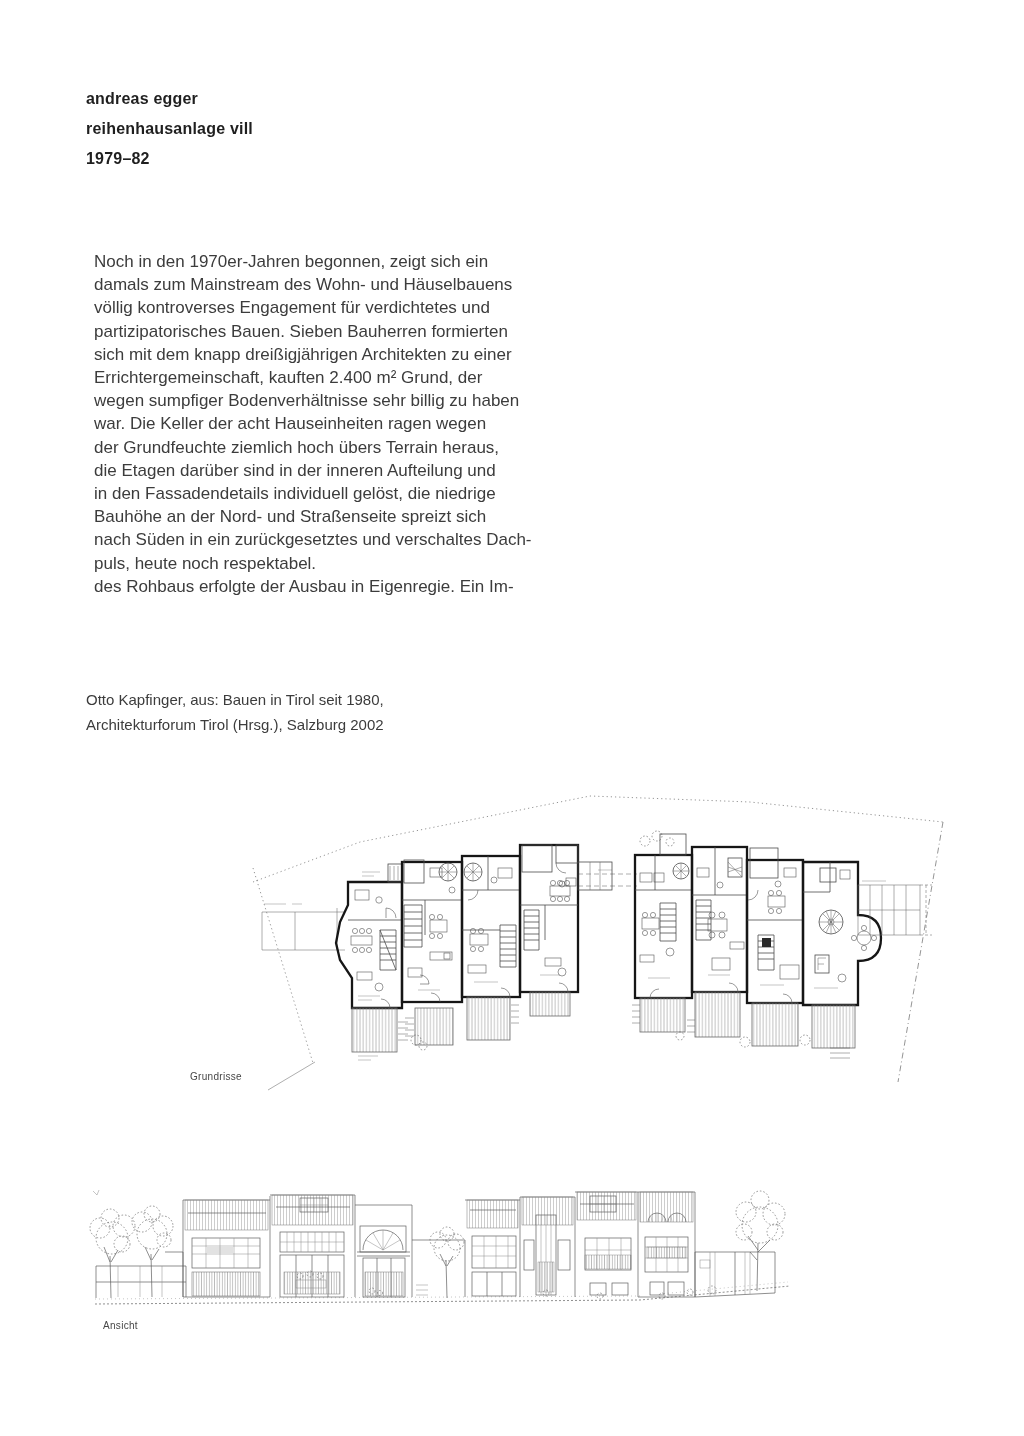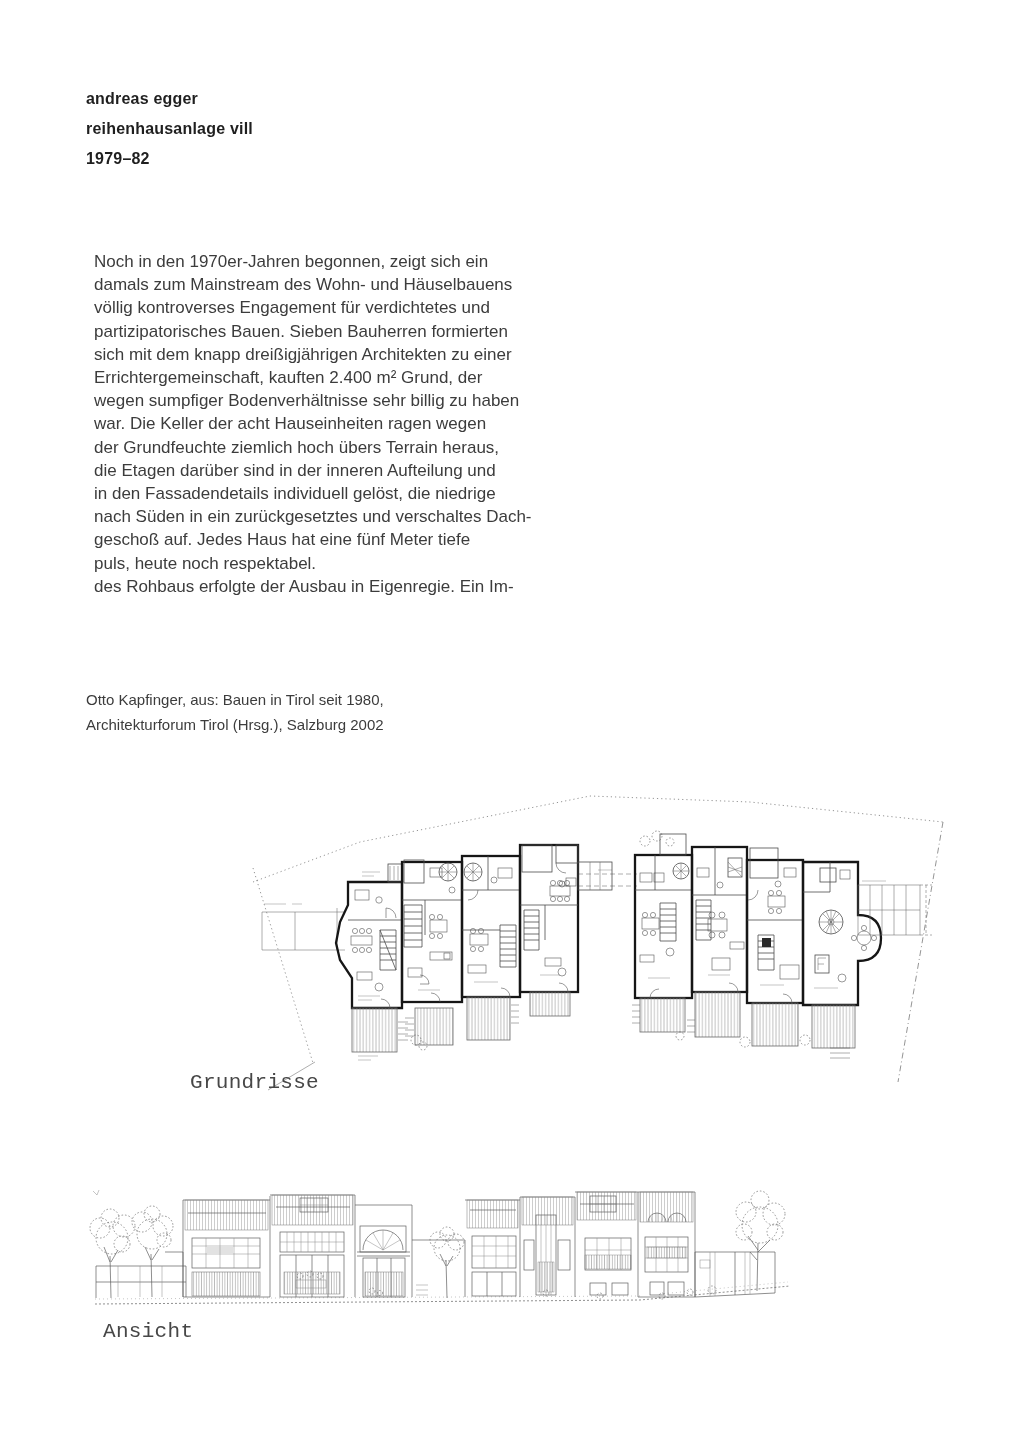--- a/index.html
+++ b/index.html
@@ -13,21 +13,21 @@
   }
   .body-block{
     position:absolute;left:86px;top:250px;color:#3c3c3c;
     font-size:17px;line-height:23.2px;white-space:nowrap;margin-left:8px;
   }
   .citation-block{
     position:absolute;left:86px;top:688px;color:#3c3c3c;
     font-size:15px;line-height:24.5px;white-space:nowrap;
   }
   .fig-label{
-    position:absolute;color:#474747;font-size:21px;letter-spacing:.3px;font-family:Liberation Mono, monospace;
+    position:absolute;color:#474747;font-size:10px;letter-spacing:.3px;
   }
   .fig-label.plan{left:190px;top:1071px;}
   .fig-label.elev{left:103px;top:1320px;}
   svg{position:absolute;display:block;}
   svg.plan{left:250px;top:780px;}
   svg.elev{left:85px;top:1180px;}
   .wall{fill:none;stroke:#161616;stroke-width:2.3;}
   .thin{fill:none;stroke:#4c4c4c;stroke-width:0.8;}
   .fine{fill:none;stroke:#6a6a6a;stroke-width:0.55;}
   .furn{fill:none;stroke:#555;stroke-width:0.6;}
@@ -52,22 +52,22 @@
     <div>damals zum Mainstream des Wohn- und Häuselbauens</div>
     <div>völlig kontroverses Engagement für verdichtetes und</div>
     <div>partizipatorisches Bauen. Sieben Bauherren formierten</div>
     <div>sich mit dem knapp dreißigjährigen Architekten zu einer</div>
     <div>Errichtergemeinschaft, kauften 2.400 m² Grund, der</div>
     <div>wegen sumpfiger Bodenverhältnisse sehr billig zu haben</div>
     <div>war. Die Keller der acht Hauseinheiten ragen wegen</div>
     <div>der Grundfeuchte ziemlich hoch übers Terrain heraus,</div>
     <div>die Etagen darüber sind in der inneren Aufteilung und</div>
     <div>in den Fassadendetails individuell gelöst, die niedrige</div>
+    <div>Bauhöhe an der Nord- und Straßenseite spreizt sich</div>
     <div>nach Süden in ein zurückgesetztes und verschaltes Dach-</div>
-    <div>geschoß auf. Jedes Haus hat eine fünf Meter tiefe</div>
     <div>puls, heute noch respektabel.</div>
     <div>des Rohbaus erfolgte der Ausbau in Eigenregie. Ein Im-</div>
   </div>
 
   <div class="citation-block">
     <div>Otto Kapfinger, aus: Bauen in Tirol seit 1980,</div>
     <div>Architekturforum Tirol (Hrsg.), Salzburg 2002</div>
   </div>
 
   <svg class="plan" width="710" height="320" viewBox="250 780 710 320" xmlns="http://www.w3.org/2000/svg">

